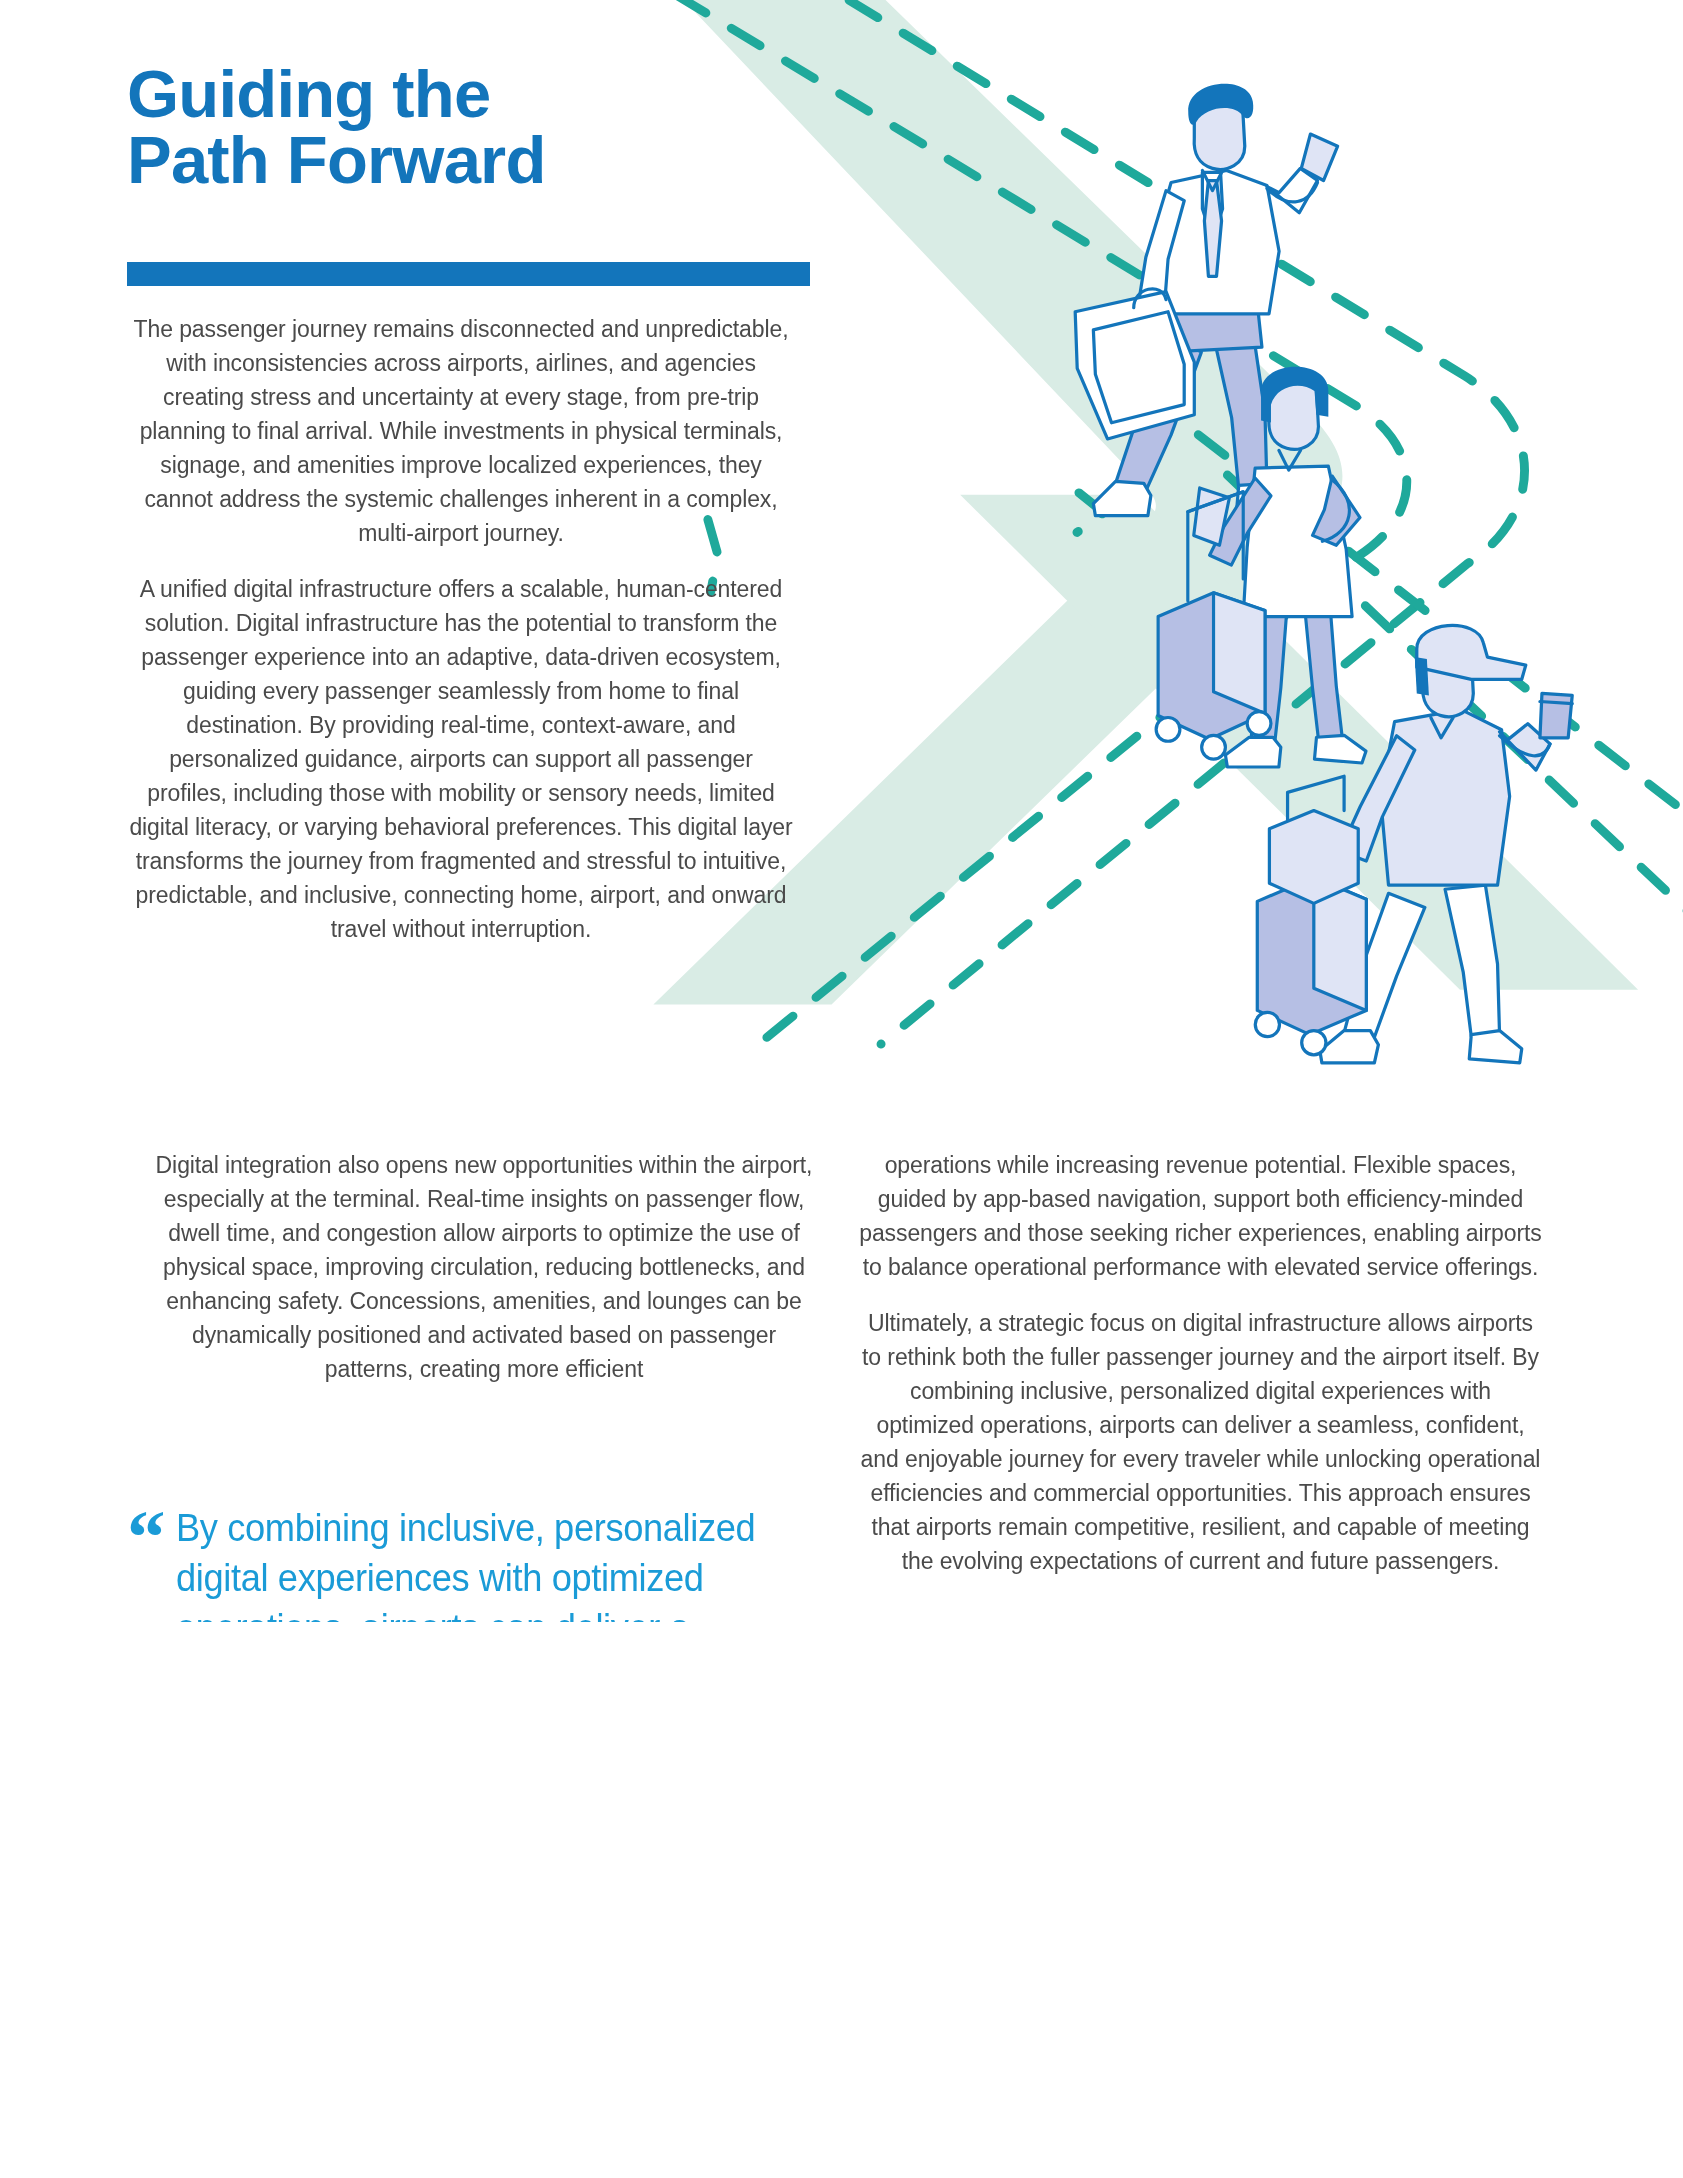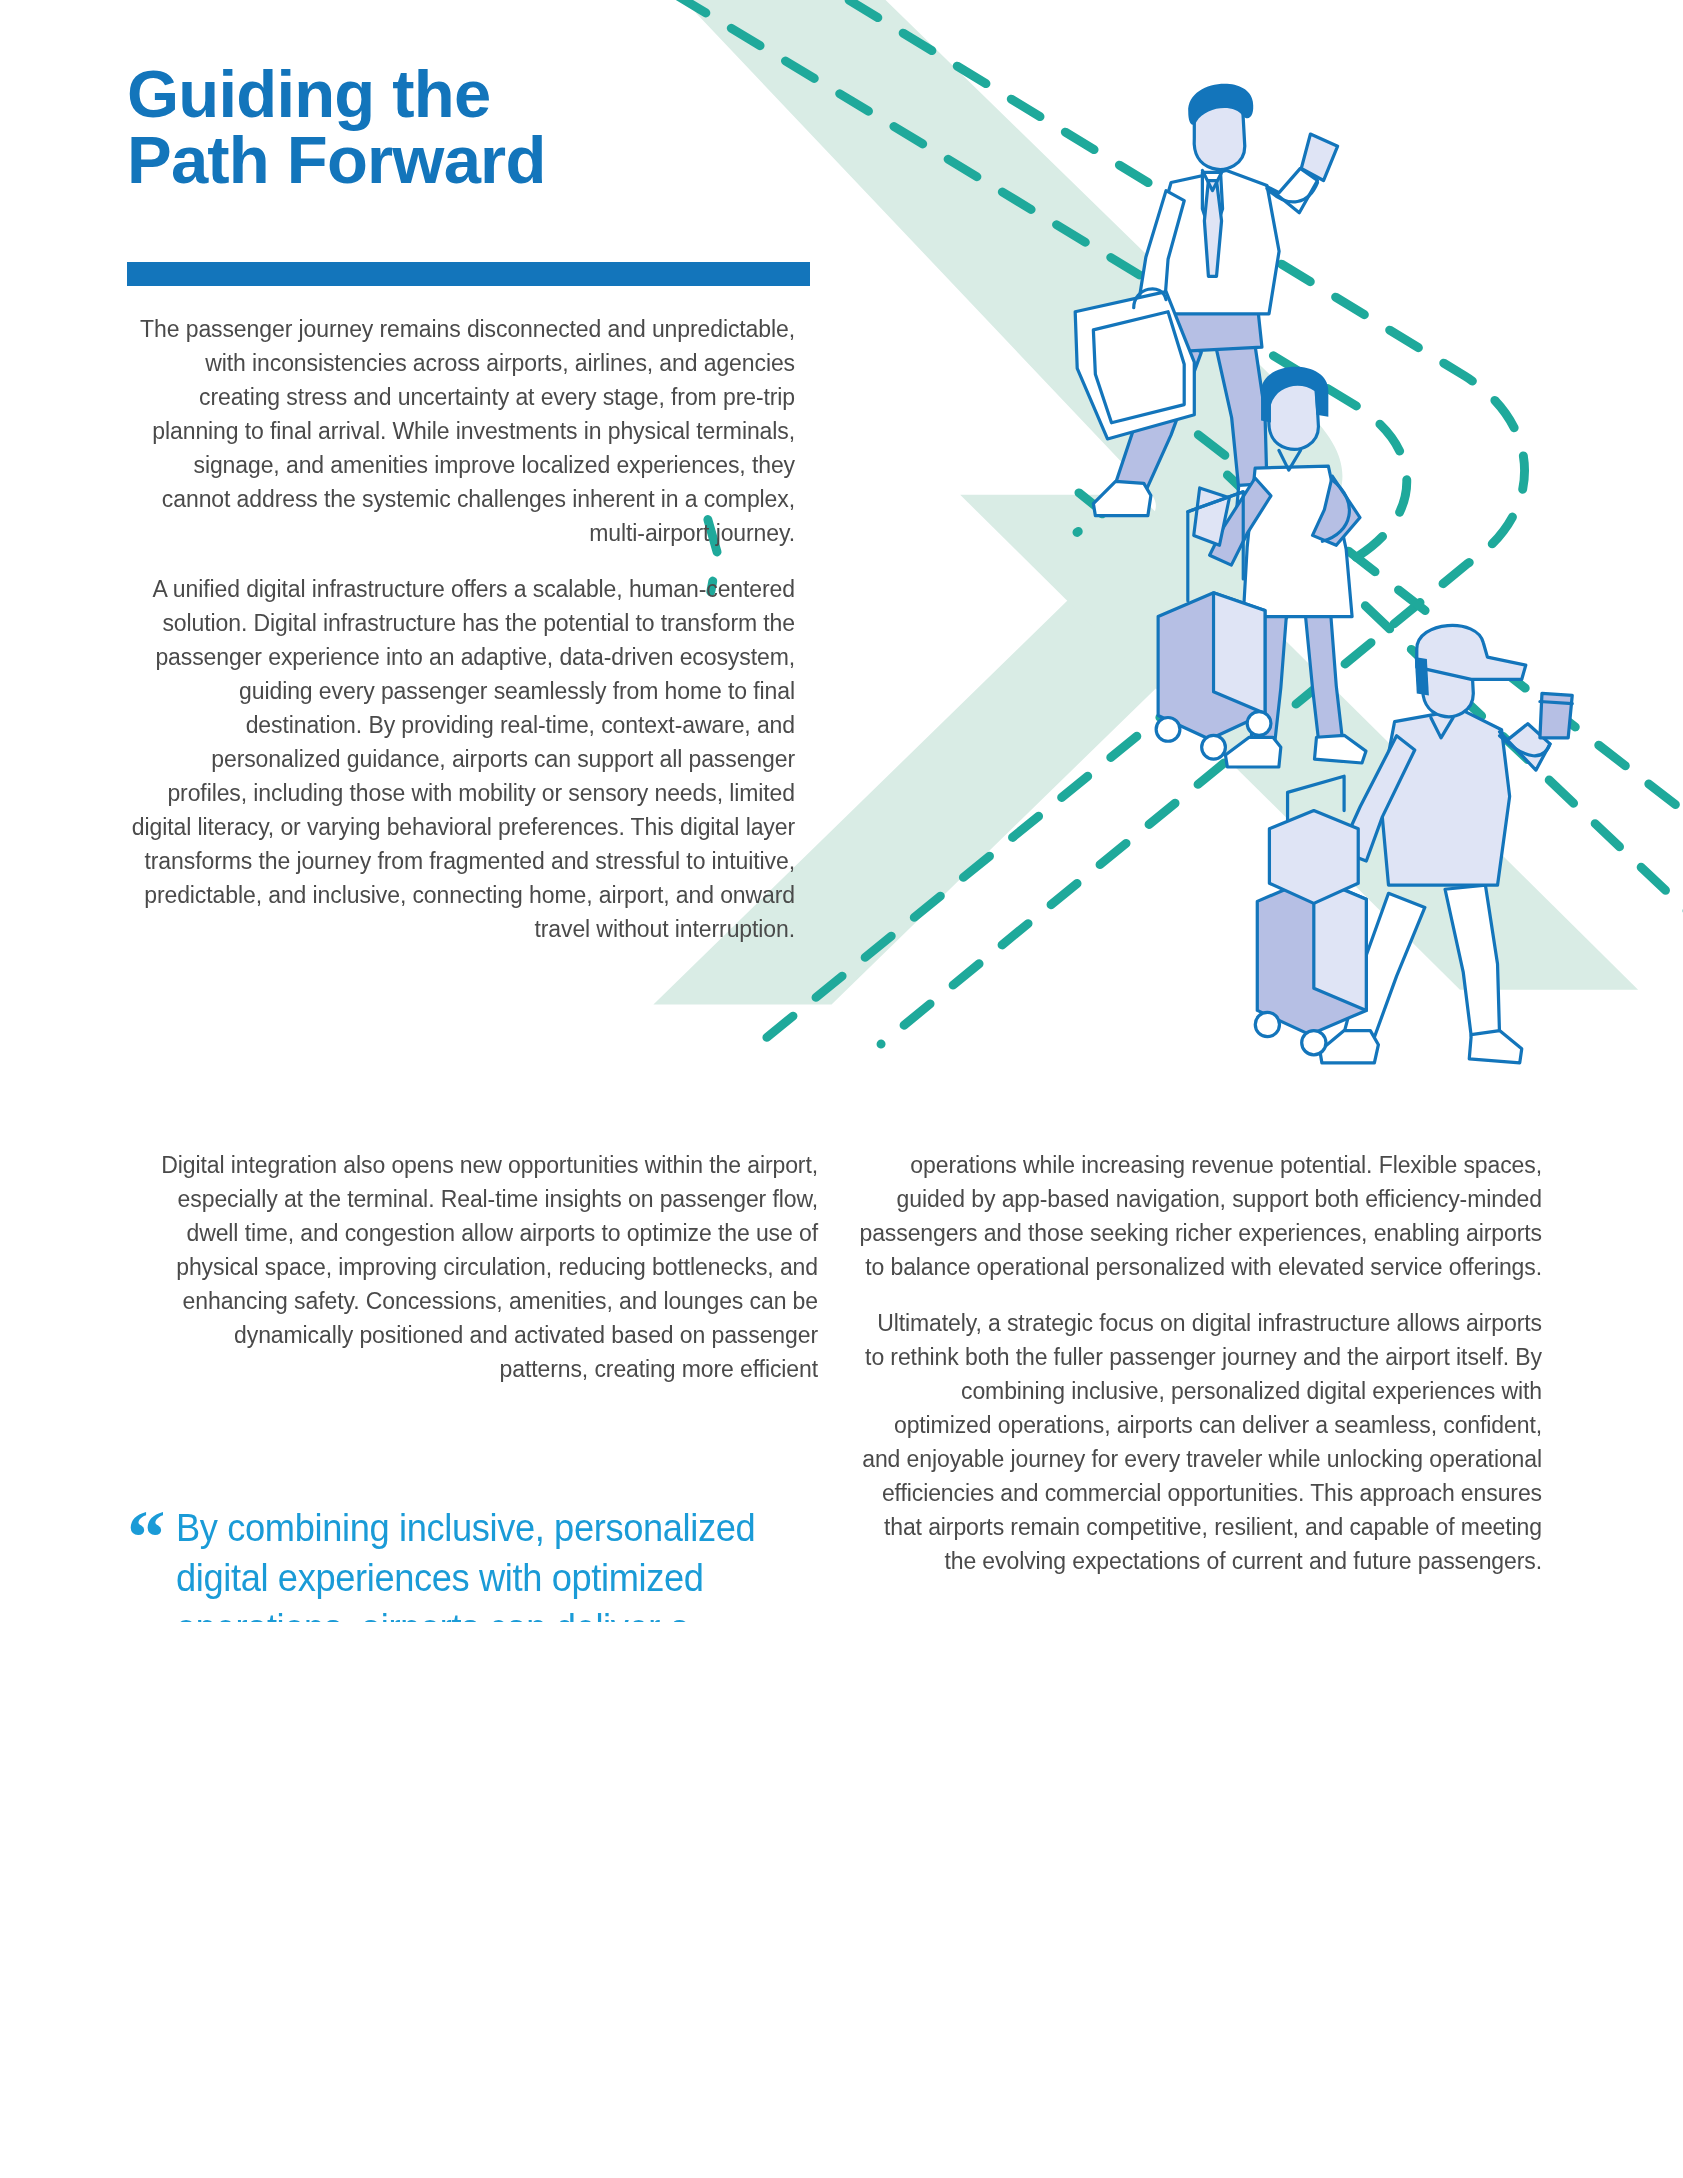--- a/index.html
+++ b/index.html
@@ -76,21 +76,21 @@
     left: 859px;
     top: 1148px;
     width: 683px;
   }
   p.body {
     margin: 0 0 22px 0;
     font-size: 23px;
     line-height: 34px;
     color: #4a4a4a;
     font-family: "Liberation Sans", sans-serif;
-    text-align: right;
+    text-align: center;
     letter-spacing: -0.1px;
   }
   p.body:last-child { margin-bottom: 0; }
 
   
   .pullquote {
     position: absolute;
     left: 127px;
     top: 1503px;
     width: 693px;
@@ -310,21 +310,21 @@
   <div class="col-left">
     <p class="body">The passenger journey remains disconnected and unpredictable, with inconsistencies across airports, airlines, and agencies creating stress and uncertainty at every stage, from pre-trip planning to final arrival. While investments in physical terminals, signage, and amenities improve localized experiences, they cannot address the systemic challenges inherent in a complex, multi-airport journey.</p>
     <p class="body"> A unified digital infrastructure offers a scalable, human-centered solution. Digital infrastructure has the potential to transform the passenger experience into an adaptive, data-driven ecosystem, guiding every passenger seamlessly from home to final destination. By providing real-time, context-aware, and personalized guidance, airports can support all passenger profiles, including those with mobility or sensory needs, limited digital literacy, or varying behavioral preferences. This digital layer transforms the journey from fragmented and stressful to intuitive, predictable, and inclusive, connecting home, airport, and onward travel without interruption.</p>
   </div>
 
   <div class="col-left-lower">
     <p class="body"> Digital integration also opens new opportunities within the airport, especially at the terminal. Real-time insights on passenger flow, dwell time, and congestion allow airports to optimize the use of physical space, improving circulation, reducing bottlenecks, and enhancing safety. Concessions, amenities, and lounges can be dynamically positioned and activated based on passenger patterns, creating more efficient</p>
   </div>
 
   <div class="col-right">
-    <p class="body">operations while increasing revenue potential. Flexible spaces, guided by app-based navigation, support both efficiency-minded passengers and those seeking richer experiences, enabling airports to balance operational personalized with elevated service offerings.</p>
+    <p class="body">operations while increasing revenue potential. Flexible spaces, guided by app-based navigation, support both efficiency-minded passengers and those seeking richer experiences, enabling airports to balance operational performance with elevated service offerings.</p>
     <p class="body"> Ultimately, a strategic focus on digital infrastructure allows airports to rethink both the fuller passenger journey and the airport itself. By combining inclusive, personalized digital experiences with optimized operations, airports can deliver a seamless, confident, and enjoyable journey for every traveler while unlocking operational efficiencies and commercial opportunities. This approach ensures that airports remain competitive, resilient, and capable of meeting the evolving expectations of current and future passengers.</p>
   </div>
 
   <div class="pullquote">
     <span class="quote-mark">“</span>
     <span class="quote-text"><span>By combining inclusive, personalized digital experiences with optimized operations, airports can deliver a seamless, confident, and enjoyable journey for every traveler while unlocking operational efficiencies and commercial opportunities.</span><span class="quote-close">”</span></span>
   </div>
 
   <div class="footer">
     <span class="brand">LANDRUM &amp; BROWN LAB</span><span class="sep">•</span><span>Rethinking the Passenger Journey</span><span class="sep">•</span><span>October 2025</span><span class="pagenum">19</span>

